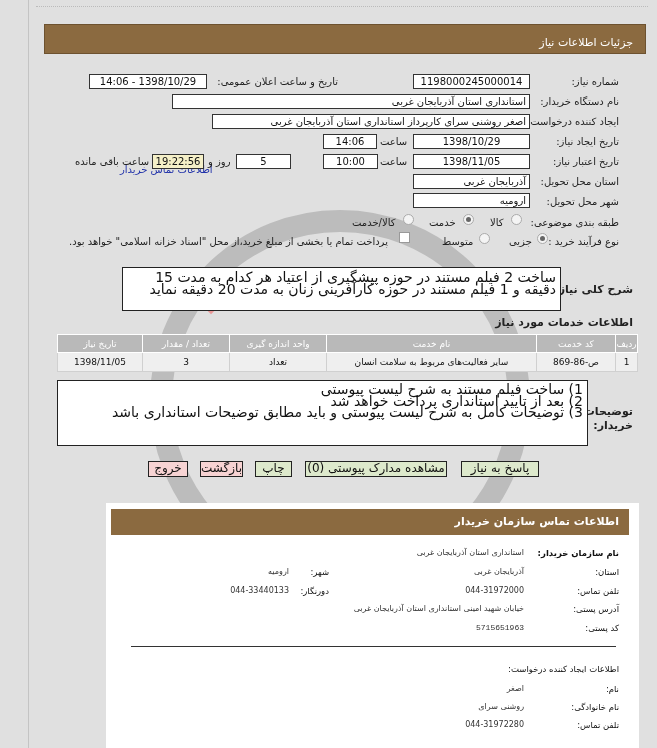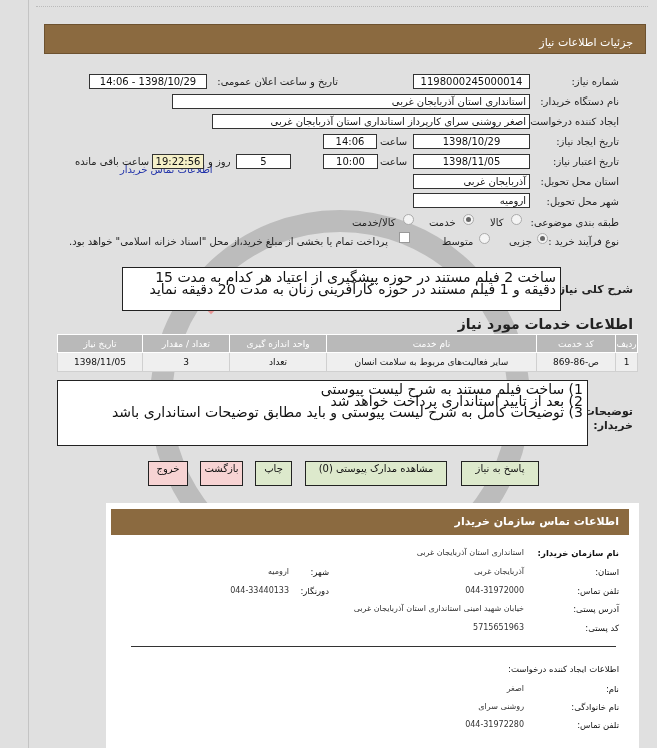--- a/index.html
+++ b/index.html
@@ -14,21 +14,21 @@
   .box.y { background: #f5f0c8; }
   .link { color: #2233aa; margin-top: 48px; }
   .radio { position: absolute; width: 11px; height: 11px; border-radius: 50%; border: 1px solid #aaa; background: #f4f4f4; }
   .radio.on::after { content: ""; position: absolute; left: 2px; top: 2px; width: 5px; height: 5px; border-radius: 50%; background: #666; }
   .check { position: absolute; width: 11px; height: 11px; border: 1px solid #999; background: #fff; }
   .ta { position: absolute; background: #fff; border: 1px solid #222; font-size: 14px; line-height: 12px; padding: 3px 4px; text-align: right; }
   .bold { font-weight: bold; }
   table.svc { position: absolute; left: 57px; top: 334px; width: 581px; border-collapse: collapse; font-size: 9px; }
   table.svc th { background: #b9b9b9; color: #fff; font-weight: normal; height: 18px; border: 1px solid #fff; }
   table.svc td { background: #efefef; height: 19px; text-align: center; border: 1px solid #d0d0d0; }
-  .btn { position: absolute; height: 25px; border: 1px solid #222; font-size: 10px; text-align: center; line-height: 13px; }
+  .btn { position: absolute; height: 16px; border: 1px solid #222; font-size: 12px; text-align: center; line-height: 13px; }
   .btn.g { background: #dde9cc; }
   .btn.p { background: #f7d3d3; }
   .card { position: absolute; left: 106px; top: 503px; width: 533px; height: 245px; background: #fff; }
   .card-hdr { position: absolute; left: 5px; top: 6px; width: 518px; height: 26px; background: #8b6a40; color: #fff; font-size: 11px; font-weight: bold; padding: 6px 10px 0 0; }
   .cl { position: absolute; font-size: 8.5px; color: #111; white-space: nowrap; }
   .cv { position: absolute; font-size: 8px; color: #333; white-space: nowrap; }
   .wm { position: absolute; border-radius: 50%; border: 22px solid rgba(120,120,120,0.35); }
 </style>
 </head>
 <body>
@@ -84,21 +84,21 @@
 <div class="radio on" style="left:537px; top:233px;"></div>
 <div class="lbl" style="left:509px; top:236px;">جزیی</div>
 <div class="radio" style="left:479px; top:233px;"></div>
 <div class="lbl" style="left:442px; top:236px;">متوسط</div>
 <div class="check" style="left:399px; top:232px;"></div>
 <div class="lbl" style="left:69px; top:236px;">پرداخت تمام یا بخشی از مبلغ خرید،از محل "اسناد خزانه اسلامی" خواهد بود.</div>
 
 <div class="lbl bold" style="right:24px; top:283px; font-size:11px;">شرح کلی نیاز:</div>
 <div class="ta" style="left:122px; top:267px; width:439px; height:44px;">ساخت 2 فیلم مستند در حوزه پیشگیری از اعتیاد هر کدام به مدت 15 دقیقه و 1 فیلم مستند در حوزه کارآفرینی زنان به مدت 20 دقیقه نماید</div>
 
-<div class="lbl bold" style="right:24px; top:316px; font-size:14px;">اطلاعات خدمات مورد نیاز</div>
+<div class="lbl bold" style="right:24px; top:316px; font-size:11px;">اطلاعات خدمات مورد نیاز</div>
 <table class="svc">
   <thead>
     <tr>
       <th style="width:22px;">ردیف</th>
       <th style="width:79px;">کد خدمت</th>
       <th style="width:210px;">نام خدمت</th>
       <th style="width:97px;">واحد اندازه گیری</th>
       <th style="width:87px;">تعداد / مقدار</th>
       <th>تاریخ نیاز</th>
     </tr>
@@ -141,21 +141,21 @@
 
   <div class="cl" style="right:20px; top:83px;">تلفن تماس:</div>
   <div class="cv" style="right:115px; top:83px;">044-31972000</div>
   <div class="cl" style="right:310px; top:83px;">دورنگار:</div>
   <div class="cv" style="right:350px; top:83px;">044-33440133</div>
 
   <div class="cl" style="right:20px; top:101px;">آدرس پستی:</div>
   <div class="cv" style="right:115px; top:101px;">خیابان شهید امینی استانداری استان آذربایجان غربی</div>
 
   <div class="cl" style="right:20px; top:120px;">کد پستی:</div>
-  <div class="cv" style="right:115px; top:120px;">5715651963</div>
+  <div class="cv" style="right:115px; top:120px;font-family:Liberation Mono, monospace;">5715651963</div>
 
   <div class="abs" style="left:25px; top:143px; width:485px; border-top:1px solid #333;"></div>
 
   <div class="cl" style="right:20px; top:161px;">اطلاعات ایجاد کننده درخواست:</div>
 
   <div class="cl" style="right:20px; top:181px;">نام:</div>
   <div class="cv" style="right:115px; top:181px;">اصغر</div>
 
   <div class="cl" style="right:20px; top:199px;">نام خانوادگی:</div>
   <div class="cv" style="right:115px; top:199px;">روشنی سرای</div>

